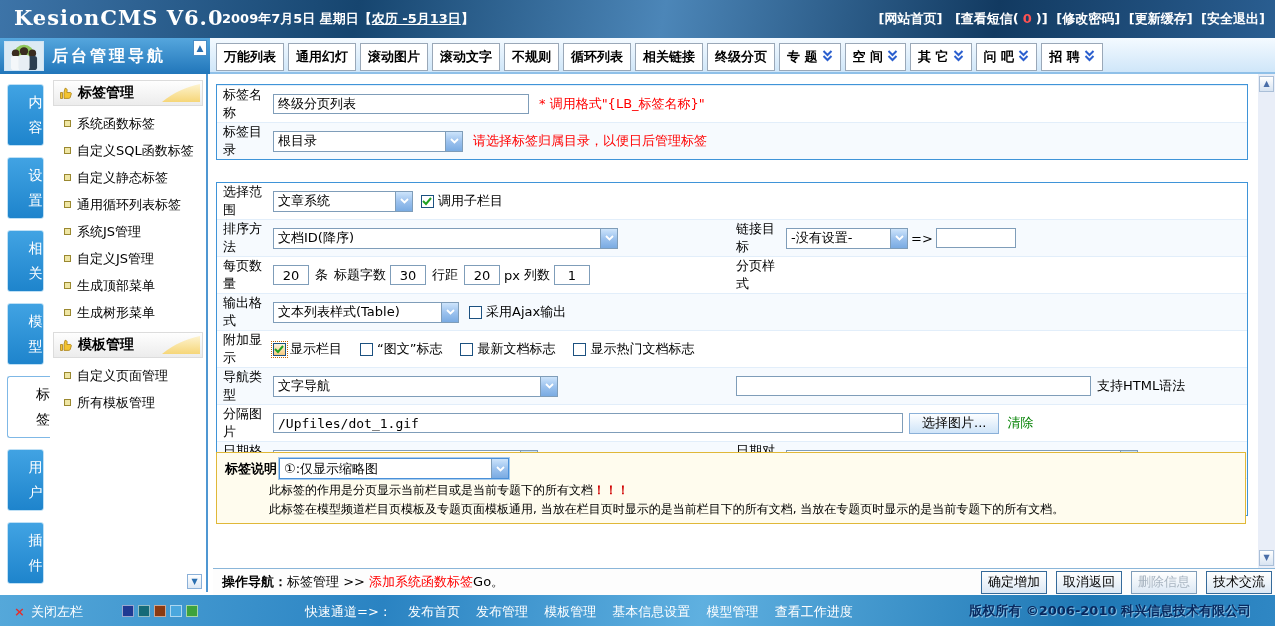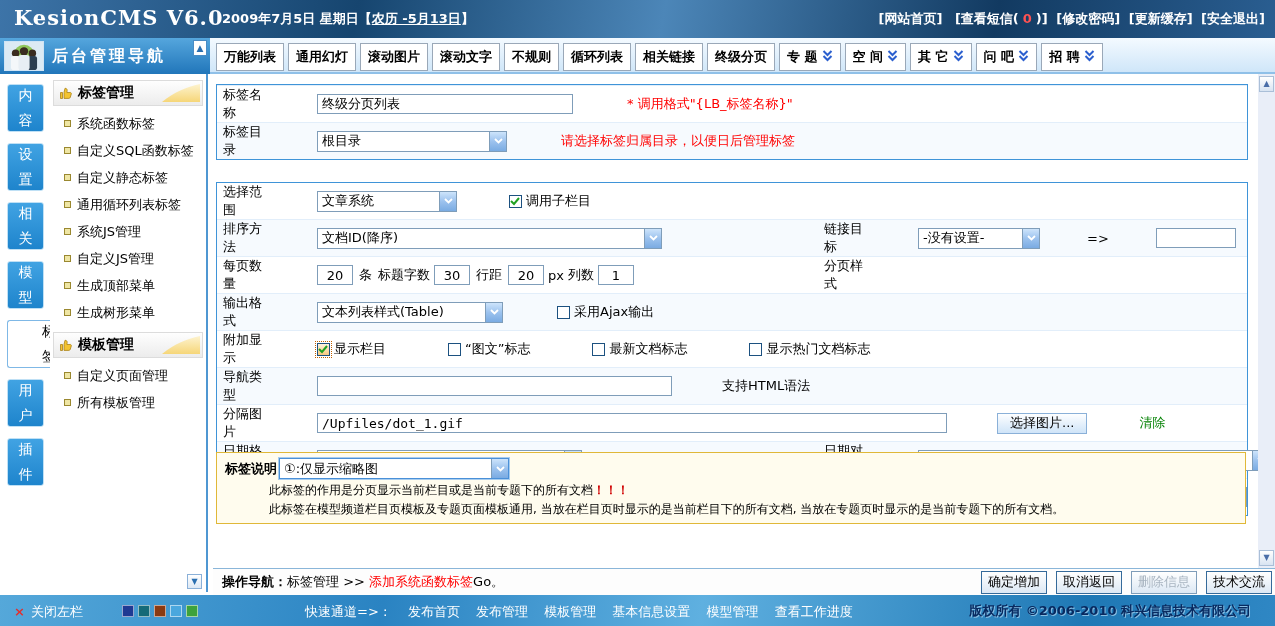--- a/index.html
+++ b/index.html
@@ -18,23 +18,23 @@
 
   
   .sideheader { position:absolute; left:0; top:38px; width:210px; height:36px;
     background:linear-gradient(180deg,#55a6dd,#2176ba); display:flex; align-items:center; }
   .avatar { width:40px; height:30px; margin-left:4px; border:1px solid #cfe4f5; background:#dceaf4; flex:none; }
   .sideheader-title { color:#fff; font-weight:bold; font-size:16px; letter-spacing:3px; margin-left:8px; }
   .collapse-btn { position:absolute; right:3px; top:2px; width:14px; height:16px; background:#fff; border:1px solid #4a8cc4; color:#2a6fb0; font-size:9px; line-height:14px; text-align:center; cursor:pointer; }
 
   
   .navstrip { position:absolute; left:0; top:74px; width:50px; height:518px; background:#fff; padding-top:10px; }
-  .navbox { width:37px; height:48px; margin:0 0 11px 7px; border:1px solid #bfe0f5; border-radius:3px;
+  .navbox { width:37px; height:62px; margin:0 0 11px 7px; border:1px solid #bfe0f5; border-radius:3px;
     background:linear-gradient(180deg,#41a3e3,#1e84cc); color:#fff; font-size:14px;
-    display:flex; align-items:center; justify-content:center; cursor:pointer; }
+    display:flex; align-items:center; justify-content:flex-end; cursor:pointer; }
   .navbox .vtext { width:15px; line-height:25px; text-align:center; word-break:break-all; }
   .navbox.active { background:#fff; color:#000; border-color:#7fb8e6; border-right:none; width:43px; border-radius:3px 0 0 3px;padding-left:40px; }
 
   
   .menupanel { position:absolute; left:50px; top:74px; width:158px; height:518px; background:#fff; border-right:2px solid #4f97d2; }
   .menuheader { height:26px; margin:6px 3px 4px 3px; border:1px solid #dcdcdc;
     background:linear-gradient(180deg,#fefefe,#ececec); display:flex; align-items:center; padding:0 2px 0 5px; cursor:pointer; }
   .menuheader b { font-size:14px; flex:1; margin-left:5px; }
   .menuitem { height:27px; display:flex; align-items:center; padding-left:14px; font-size:13px; cursor:pointer; white-space:nowrap; }
   .bullet { width:7px; height:7px; background:#efe6a4; border:1px solid #9a8830; margin-right:6px; flex:none; }
@@ -47,21 +47,21 @@
   .tab { display:inline-block; background:#fff; border:1px solid #9aa8b8; padding:4px 7px; margin-right:4px;
     font-size:13px; font-weight:bold; cursor:pointer; vertical-align:top; }
   .tab .chev { margin-left:4px; vertical-align:-1px; }
 
   
   .main { position:absolute; left:213px; top:74px; width:1044px; height:494px; background:#fff; }
   .box { position:absolute; left:3px; width:1032px; border:1px solid #3f94d8; background:#fff; }
   .box1 { top:10px; }
   .form-title { height:23px; background:#0098e5; color:#fff; font-weight:bold; text-align:center;
     letter-spacing:7px; font-size:14px; line-height:23px; }
-  .frow { display:flex; align-items:center; padding-left:6px; min-height:28px; border-top:1px solid #e2eefa;gap:44px; }
+  .frow { display:flex; align-items:center; padding-left:6px; min-height:28px; border-top:1px solid #e2eefa; }
   .frow:nth-child(even) { background:#f6fafe; }
   .box1 .frow { min-height:32px; }
   .lbl { width:50px; flex:none; font-size:13px; }
   .lcol { display:flex; align-items:center; width:463px; flex:none; }
   .note-red { color:#f00; font-size:13px; margin-left:10px; white-space:nowrap; }
   .note-black { font-size:13px; margin-left:6px; }
   input.txt { border:1px solid #7f9db9; height:20px; padding:1px 4px; font-size:13px; font-family:"DejaVu Sans",sans-serif; background:#fff; }
   input.num { width:36px; text-align:center; }
   .unit { margin:0 6px; font-size:13px; }
   
@@ -370,20 +370,30 @@
             <span class="cb"></span>
             <span>最新文档标志</span>
           </span>
         <span class="cbgroup">
             <span class="cb"></span>
             <span>显示热门文档标志</span>
           </span>
       </div>
       <div class="frow">
         <span class="lbl">导航类型</span>
+        <span class="lcol">
+            <span class="sel" style="width:285px">
+              <span class="sel-text">文字导航</span>
+              <span class="sel-btn">
+                <svg width="9" height="6" viewBox="0 0 9 6">
+                  <path d="M1 1l3.5 3.5L8 1" stroke="#fff" stroke-width="1.8" fill="none"></path>
+                </svg>
+              </span>
+            </span>
+          </span>
         <input class="txt" style="width: 355px;">
         <span class="note-black">支持HTML语法</span>
       </div>
       <div class="frow">
         <span class="lbl">分隔图片</span>
         <input class="txt" style="width: 630px; font-family: &quot;DejaVu Sans Mono&quot;, monospace;" value="/Upfiles/dot_1.gif">
         <button class="btn-img">选择图片...</button>
         <span class="link-green">清除</span>
       </div>
       <div class="frow">

